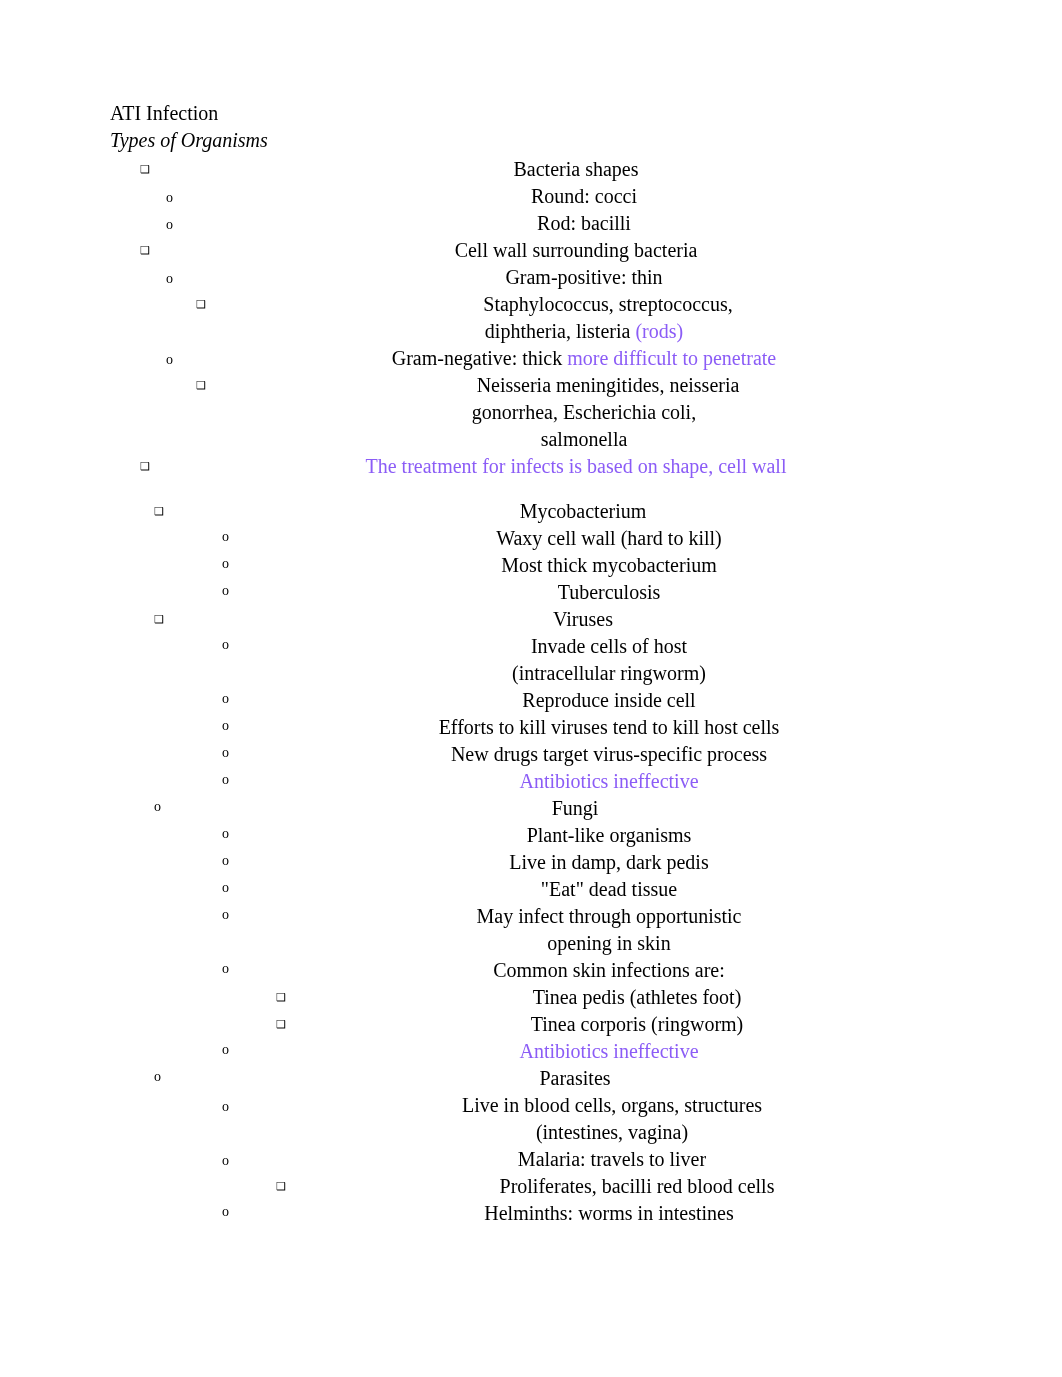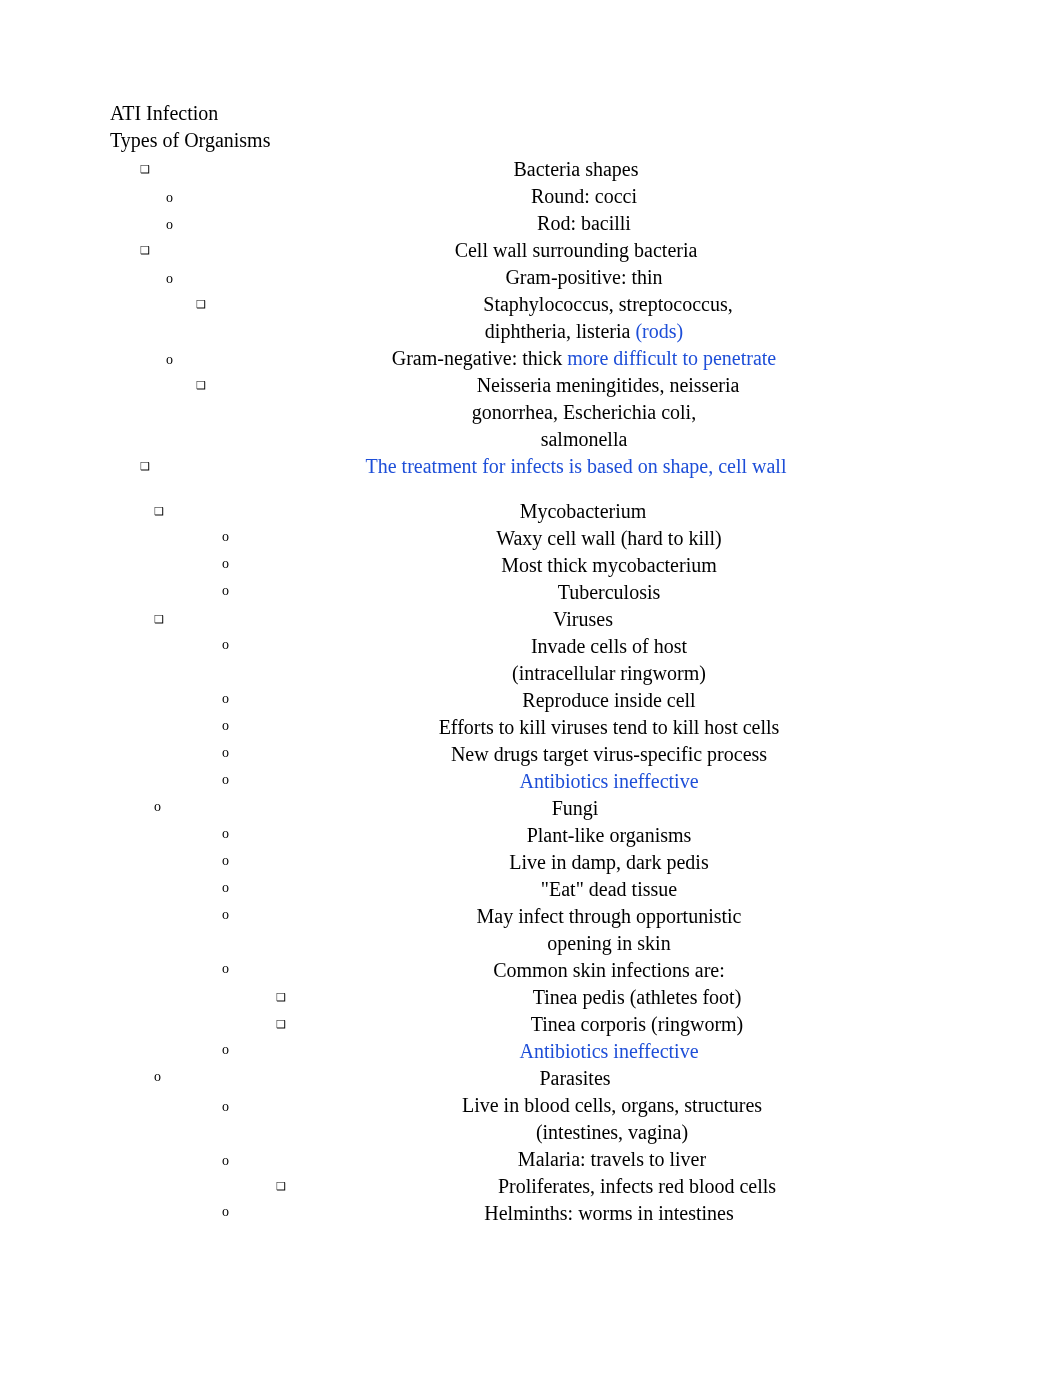--- a/index.html
+++ b/index.html
@@ -13,20 +13,21 @@
       font-size: 20px;
       color: #000000;
       padding: 100px 90px 60px 110px;
       line-height: 1.35;
       width: 1062px;
     }
     .title {
     }
     .section-heading {
       margin-bottom: 2px;
+      font-style: italic;
     }
     .bullet-row {
       display: flex;
       align-items: flex-start;
     }
     .bullet-marker {
       font-family: Arial, sans-serif;
       width: 40px;
       flex-shrink: 0;
       text-align: left;
@@ -51,21 +52,21 @@
       top: 3px;
     }
     .sub-bullet-sq {
       font-family: Arial, sans-serif;
       font-size: 11px;
       width: 48px;
       flex-shrink: 0;
       line-height: 26px;
     }
     .purple {
-      color: #1d4ed8;
+      color: #8b5cf6;
     }
     .indent-1 { margin-left: 30px; }
     .indent-2 { margin-left: 56px; }
     .indent-3 { margin-left: 86px; }
     .indent-4 { margin-left: 112px; }
     .indent-5 { margin-left: 166px; }
     .content-text {
       flex: 1;
       text-align: center;
     }
@@ -231,18 +232,18 @@
 <div class="bullet-row indent-4">
   <span class="sub-o-lower">&nbsp;</span>
   <span class="content-text">(intestines, vagina)</span>
 </div>
 <div class="bullet-row indent-4">
   <span class="sub-o-lower">o</span>
   <span class="content-text">Malaria: travels to liver</span>
 </div>
 <div class="bullet-row indent-5">
   <span class="bullet-marker" style="width:26px;">❑</span>
-  <span class="content-text">Proliferates, infects red blood cells</span>
+  <span class="content-text">Proliferates, bacilli red blood cells</span>
 </div>
 <div class="bullet-row indent-4">
   <span class="sub-o">o</span>
   <span class="content-text">Helminths: worms in intestines</span>
 </div>
 
 </body></html>

